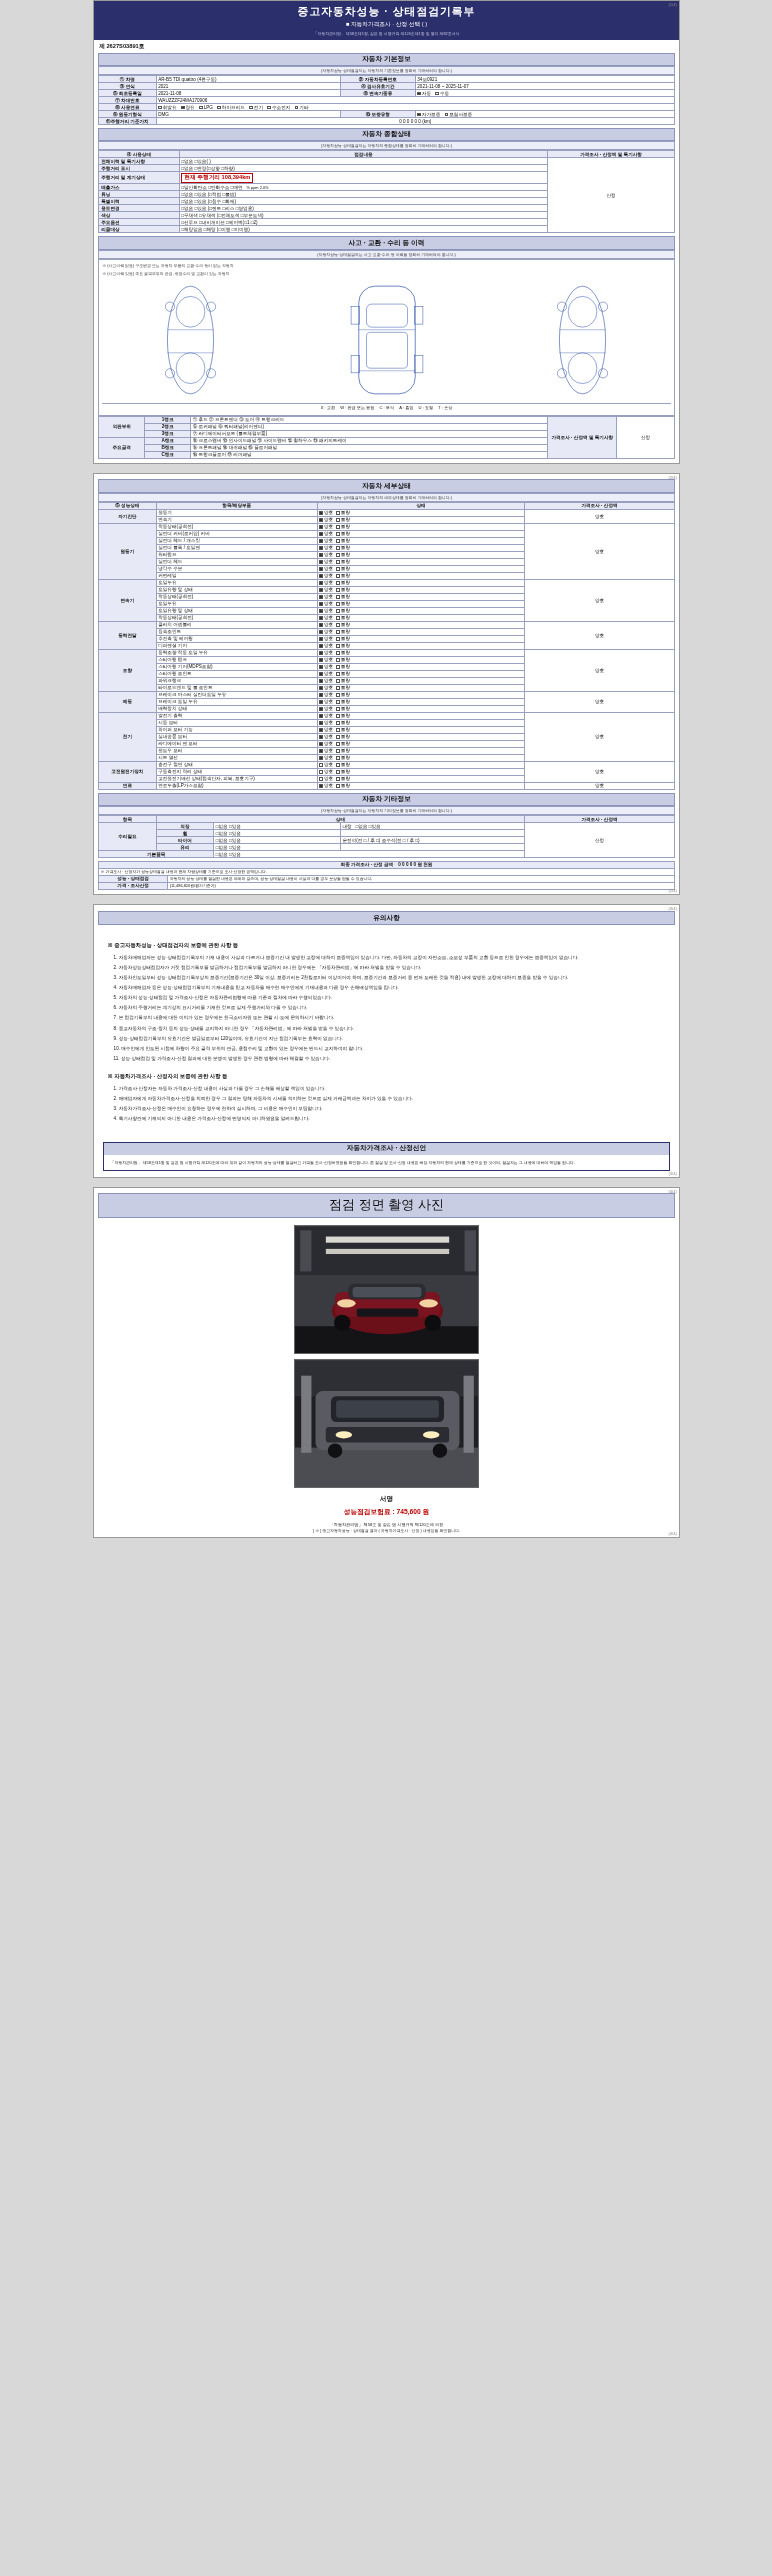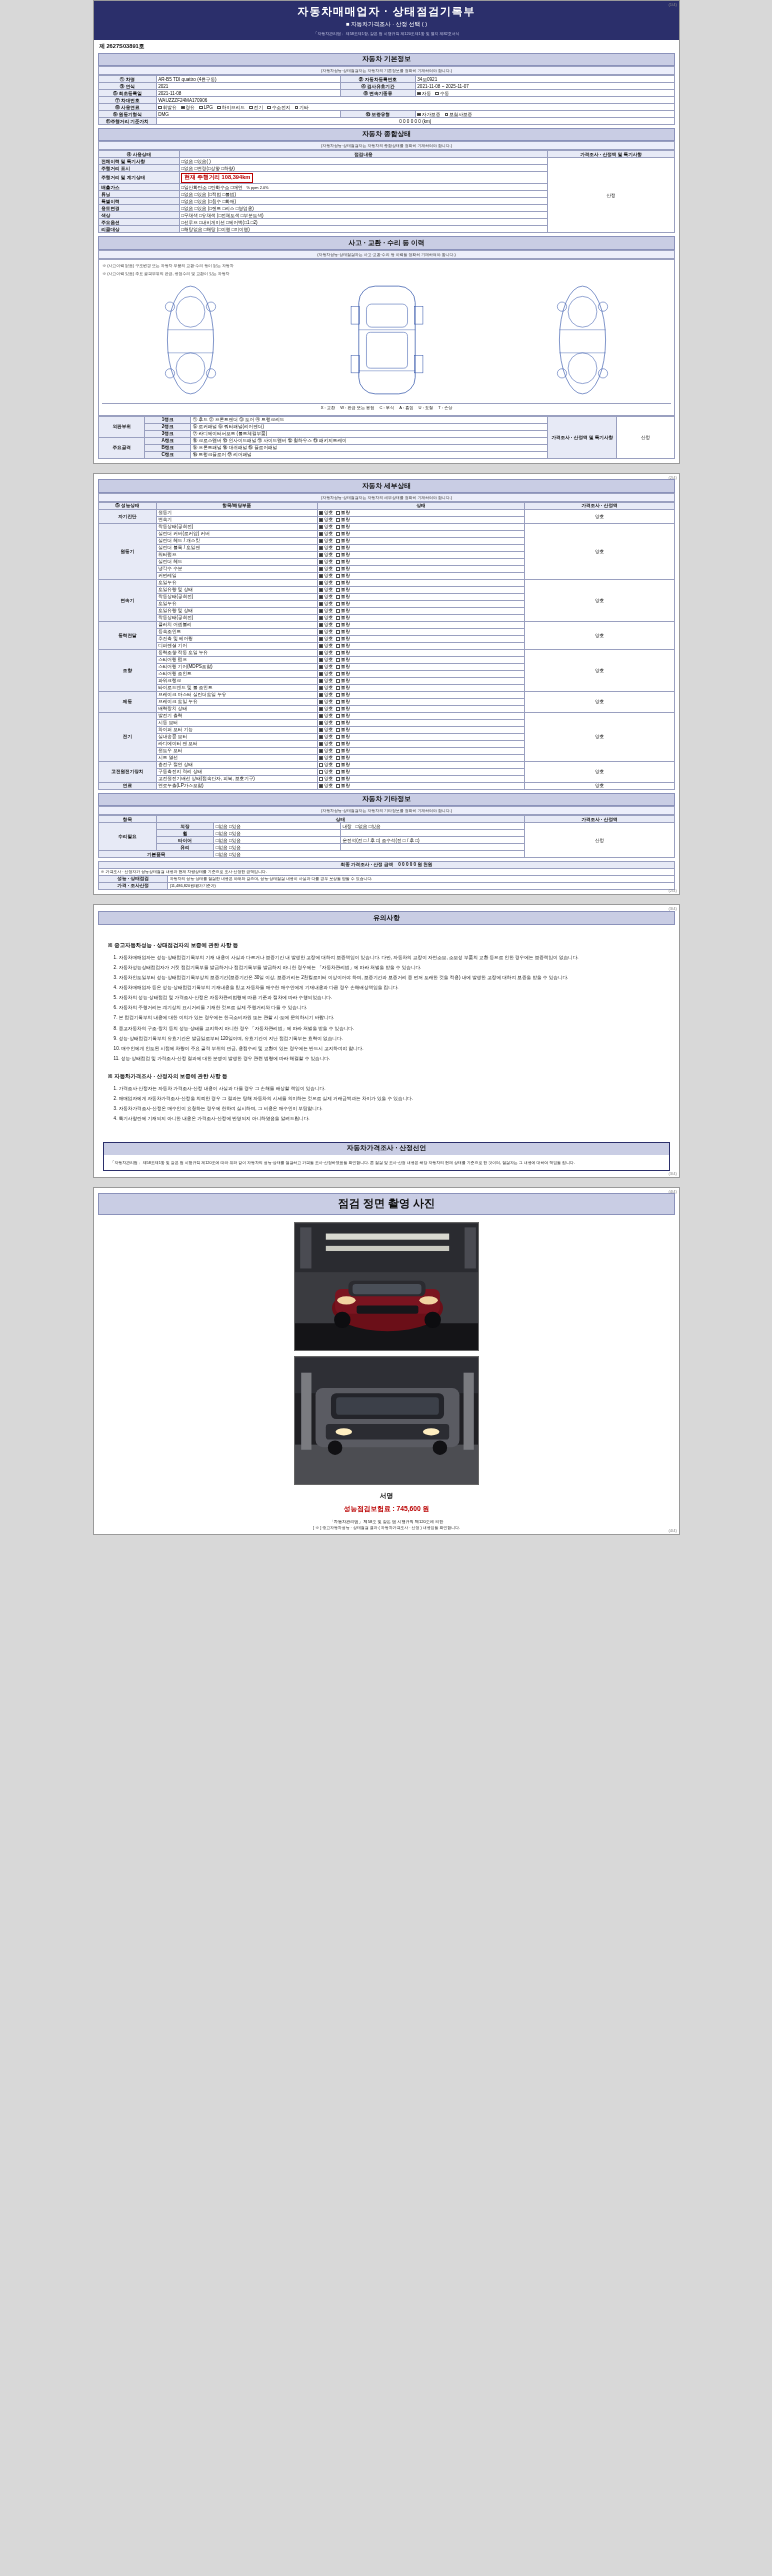--- a/index.html
+++ b/index.html
@@ -73,36 +73,36 @@
 
   
   .notes { padding:7.2px 13.4px 10.3px 13.4px; font-size:4.6px; line-height:1.75; }
   .notes h3 { font-size:5.4px; margin:5.2px 0 3.1px 0; }
   .notes p { margin:0 0 2.1px 0; }
   .notes .indent { padding-left:6.2px; }
   .warnbox { border:1px solid #2b2f6b; margin:6.2px 9.3px; padding:4.1px 6.2px; }
   .warnbox .wt { text-align:center; background:#c9cde4; font-weight:bold; font-size:6.7px; padding:1.5px; margin:-4.1px -6.2px 4.1px -6.2px; }
 
   
-  .photo-head { background:#c9cde4; text-align:center; font-weight:bold; font-size:11px; padding:2.6px; border:0.5px solid #8b92bb; margin:4.1px; }
+  .photo-head { background:#c9cde4; text-align:center; font-weight:normal; font-size:13px; padding:2.6px; border:0.5px solid #8b92bb; margin:4.1px; }
   .photo-wrap { display:flex; flex-direction:column; align-items:center; gap:5.2px; padding:3.1px 0 5.2px 0; }
   .photo { width:185px; height:129px; border:0.5px solid #666; position:relative; overflow:hidden; }
   .sign-head { text-align:center; font-weight:bold; font-size:6.7px; padding:2.1px; }
   .fee { text-align:center; font-size:6.7px; font-weight:bold; color:#b00; padding:1px 0 4.1px 0; }
   .footer-note { text-align:center; font-size:4.1px; padding:1px 0; }
   .footer-note2 { text-align:center; font-size:3.9px; padding:0 0 4.1px 0; color:#222; }
 </style>
 </head>
 <body>
 
 <div class="page">
   <div class="corner tr">(1/4)</div>
 
   <div class="titlebar">
-    <div class="t1">자동차매매업자 · 상태점검기록부</div>
+    <div class="t1">중고자동차성능 · 상태점검기록부</div>
     <div class="t2">■ 자동차가격조사 · 산정 선택 ( )</div>
     <div class="t3">「자동차관리법」 제58조제1항, 같은 법 시행규칙 제120조제1항 및 별지 제82호서식</div>
   </div>
 
   <div class="docno">제 2627S03891호</div>
 
   <div class="wrap">
 
     <div class="sec-head">자동차 기본정보</div>
     <div class="sec-sub">(자동차성능·상태점검자는 자동차의 기본정보를 정확히 기재하여야 합니다.)</div>

